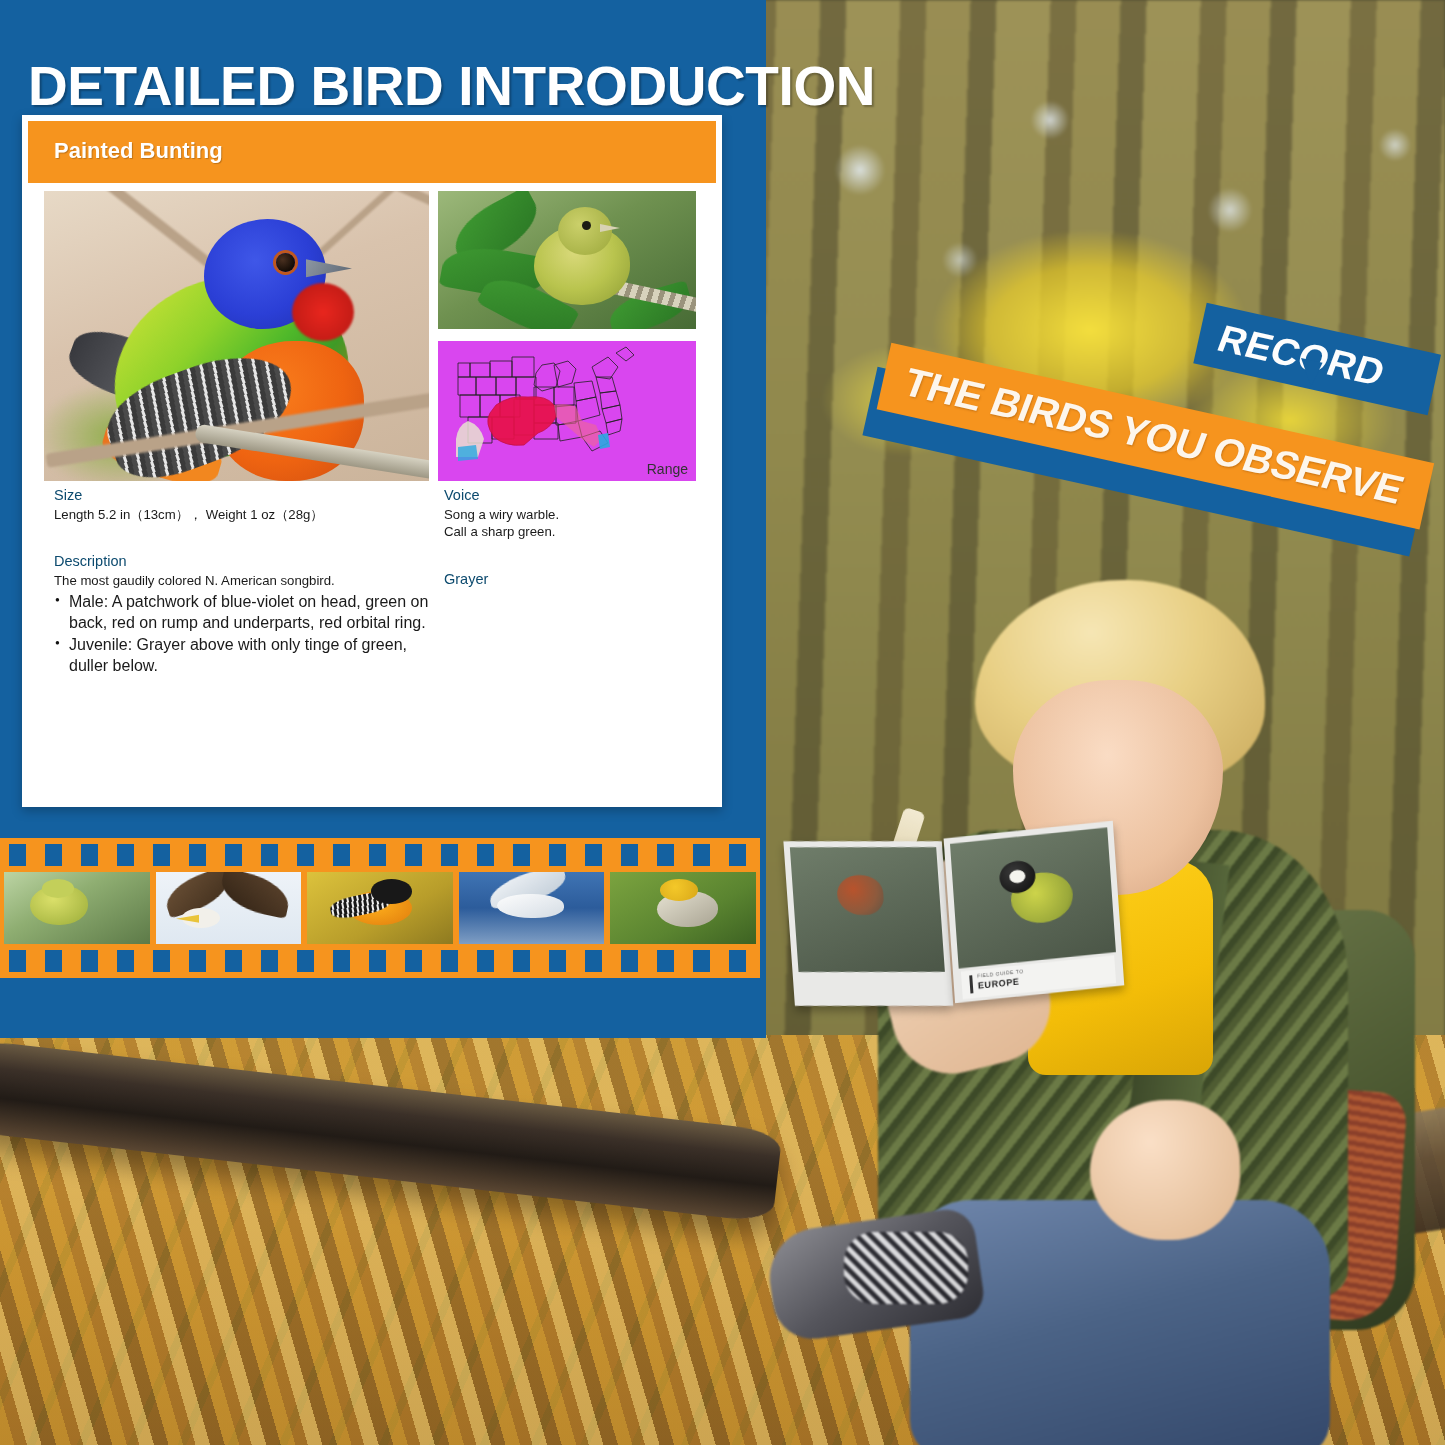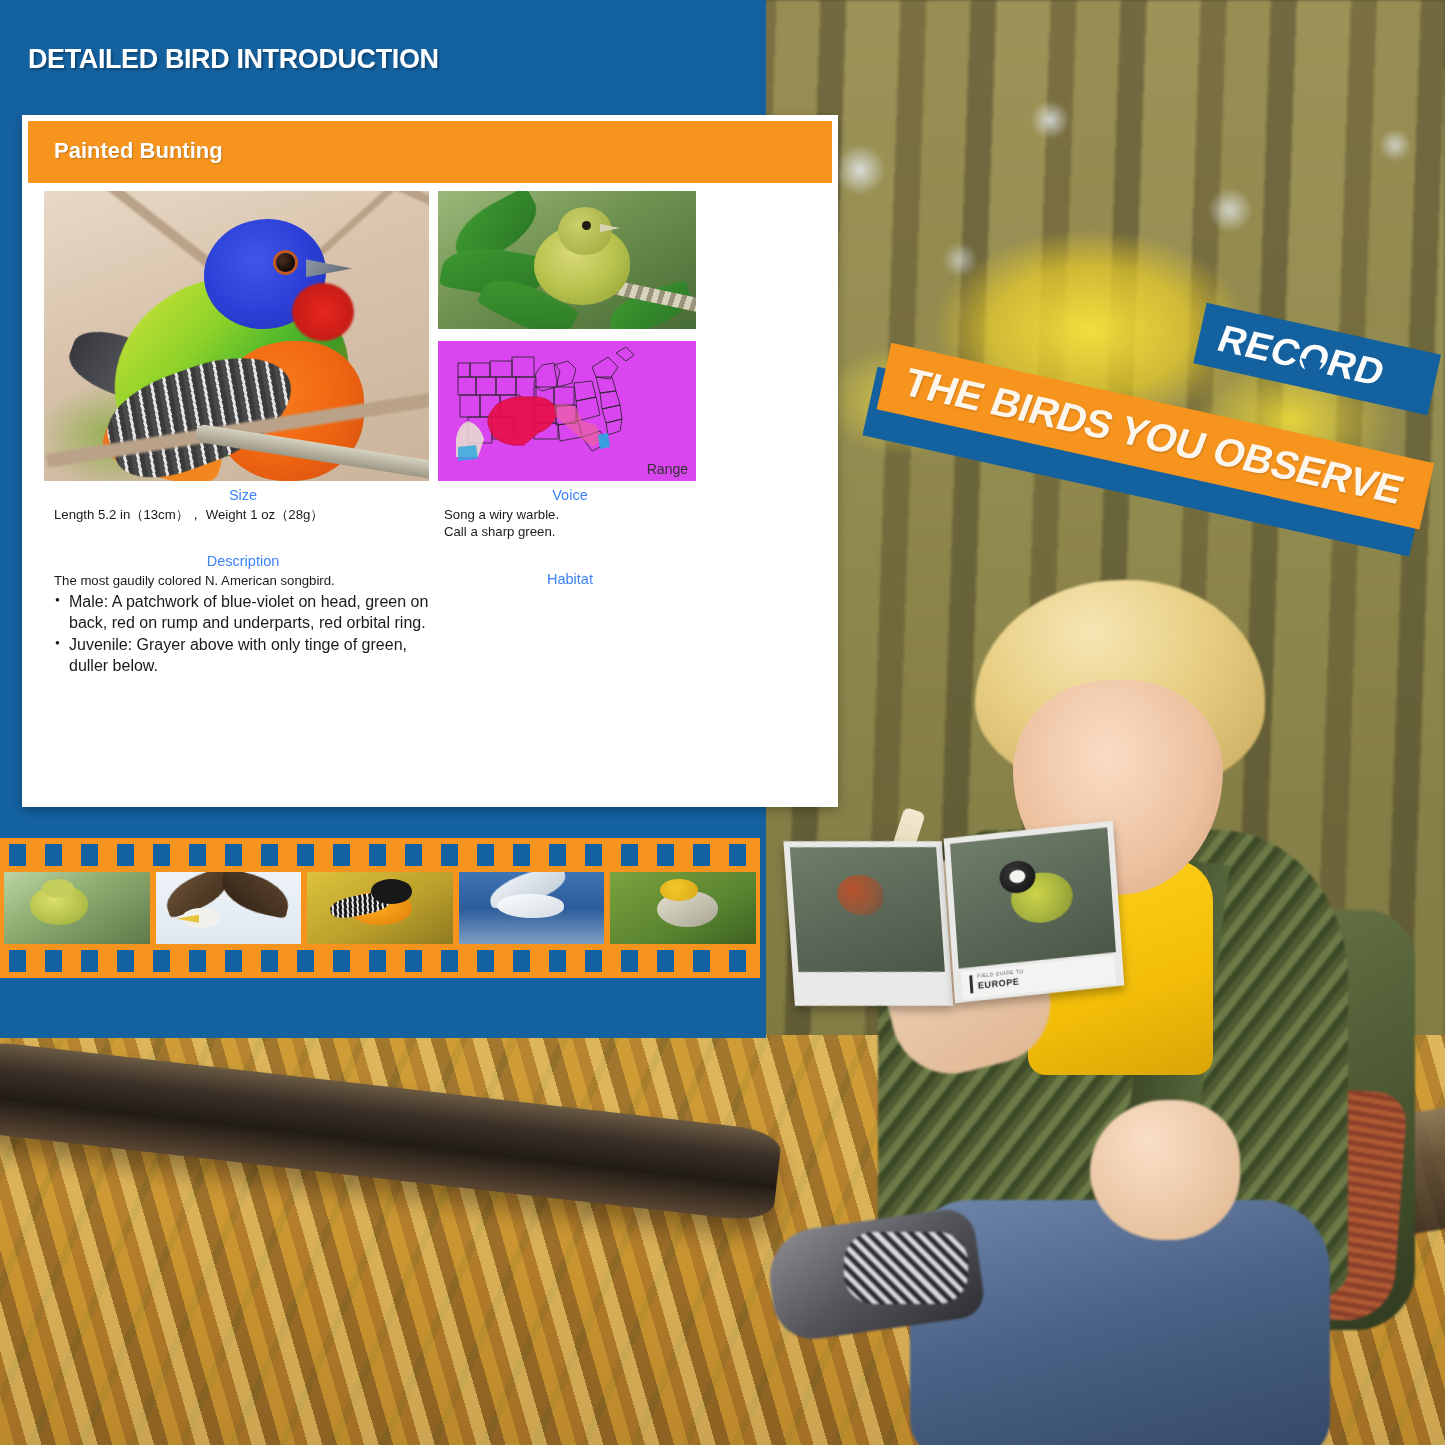--- a/index.html
+++ b/index.html
@@ -97,27 +97,27 @@
   .bird-tit-head{position:absolute;left:30%;top:19%;width:36px;height:32px;border-radius:50%;
     background:radial-gradient(circle at 40% 35%,#3a3a3a 0%,#151515 80%);}
   .bird-tit-cheek{position:absolute;left:36%;top:26%;width:16px;height:13px;border-radius:50%;background:#f4f4ee;}
   .pg-cap{position:absolute;left:8px;right:8px;bottom:3px;height:28px;background:#f3f3f1;}
   .pg-cap i{position:absolute;left:8px;top:5px;width:3px;height:18px;background:#333;}
   .pg-cap s{position:absolute;left:16px;top:3px;font-size:5px;letter-spacing:.5px;color:#555;text-decoration:none;}
   .pg-cap b{position:absolute;left:16px;top:11px;font-size:9px;letter-spacing:.6px;color:#222;}
 
   
   .panel{position:absolute;left:0;top:0;width:766px;height:1038px;background:#1461A0;}
-  .panel-title{position:absolute;left:28px;top:44px;width:710px;
-    color:#fff;font-size:27px;font-weight:bold;letter-spacing:-.4px;
+  .panel-title{position:absolute;left:28px;top:54px;width:710px;
+    color:#fff;font-size:55px;font-weight:bold;letter-spacing:-.4px;
     font-family:"Liberation Sans", sans-serif;
     text-shadow:2px 2px 2px rgba(0,0,0,.28);white-space:nowrap;}
 
   
-  .card{position:absolute;left:22px;top:115px;width:816px;height:692px;background:#fff;
+  .card{position:absolute;left:22px;top:115px;width:700px;height:692px;background:#fff;
     border:6px solid #fff;box-sizing:border-box;box-shadow:0 4px 10px rgba(0,0,0,.25);}
   .card-head{position:absolute;left:0;top:0;width:100%;height:62px;background:#F6941E;}
   .card-head span{position:absolute;left:26px;top:17px;color:#fff;font-size:22px;font-weight:bold;
     text-shadow:1px 1px 1px rgba(0,0,0,.22);}
 
   .media{position:absolute;left:0;top:62px;width:100%;height:298px;}
   .hero{position:absolute;left:16px;top:8px;width:385px;height:290px;overflow:hidden;
     background:linear-gradient(160deg,#e7d9c6 0%,#d9c3ad 40%,#cbb49b 100%);}
   .hero .bg-branch{position:absolute;background:#b9a288;border-radius:4px;filter:blur(1px);}
   .hb1{left:-20px;top:40px;width:300px;height:10px;transform:rotate(38deg);}
@@ -167,21 +167,21 @@
     background:repeating-linear-gradient(96deg,#d7d2bc 0 6px,#9a937c 6px 11px);transform:rotate(12deg);}
 
   .map{position:absolute;left:410px;top:158px;width:258px;height:140px;overflow:hidden;background:#d946ef;}
   .map svg{position:absolute;left:12px;top:2px;}
   .map .range-label{position:absolute;right:8px;bottom:4px;font-size:14px;color:#333;}
 
   .cols{position:absolute;left:0;top:366px;width:100%;height:322px;}
   .col{position:absolute;top:0;}
   .col-l{left:26px;width:378px;}
   .col-r{left:416px;width:252px;}
-  h4.sec{margin:0 0 3px 0;font-size:14.5px;color:#3b82f6;font-weight:normal;text-align:center;}
+  h4.sec{margin:0 0 3px 0;font-size:14.5px;color:#0c4a6e;font-weight:normal;}
   p.body{margin:0;font-size:13.2px;line-height:1.32;color:#1a1a1a;}
   .spacer{height:30px;}
   ul.bl{margin:1px 0 0 0;padding:0;list-style:none;}
   ul.bl li{position:relative;padding-left:15px;font-size:16px;line-height:1.32;color:#1a1a1a;margin-bottom:1px;}
   ul.bl li:before{content:"\25CF";position:absolute;left:1px;top:0px;font-size:8px;line-height:18px;color:#111;}
 
   
   .film{position:absolute;left:0;top:838px;width:760px;height:140px;background:#F6941E;}
   .perf{position:absolute;left:0;width:100%;height:22px;
     background:repeating-linear-gradient(90deg,
@@ -371,21 +371,21 @@
             <li>Male: A patchwork of blue-violet on head, green on back, red on rump and underparts, red orbital ring.</li>
             <li>Juvenile: Grayer above with only tinge of green, duller below.</li>
           </ul>
         </div>
 
         <div class="col col-r">
           <h4 class="sec">Voice</h4>
           <p class="body">Song a wiry warble.</p>
           <p class="body">Call a sharp green.</p>
           <div class="spacer"></div>
-          <h4 class="sec">Habitat</h4>
+          <h4 class="sec">Grayer</h4>
         </div>
 
       </div>
     </div>
 
     <div class="film">
       <div class="perf perf-t"></div>
       <div class="perf perf-b"></div>
       <div class="frames">
         <div class="frame fr1">

